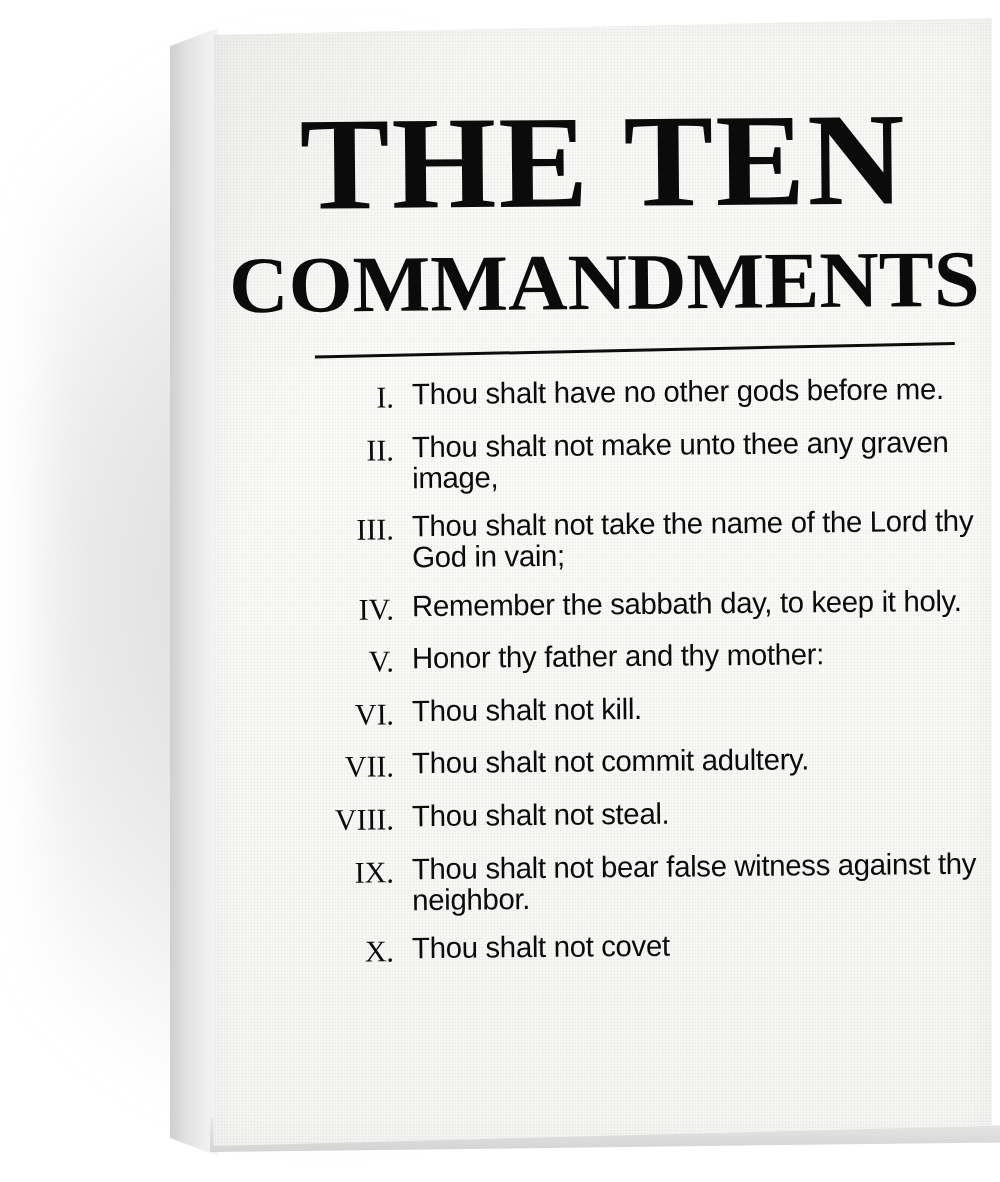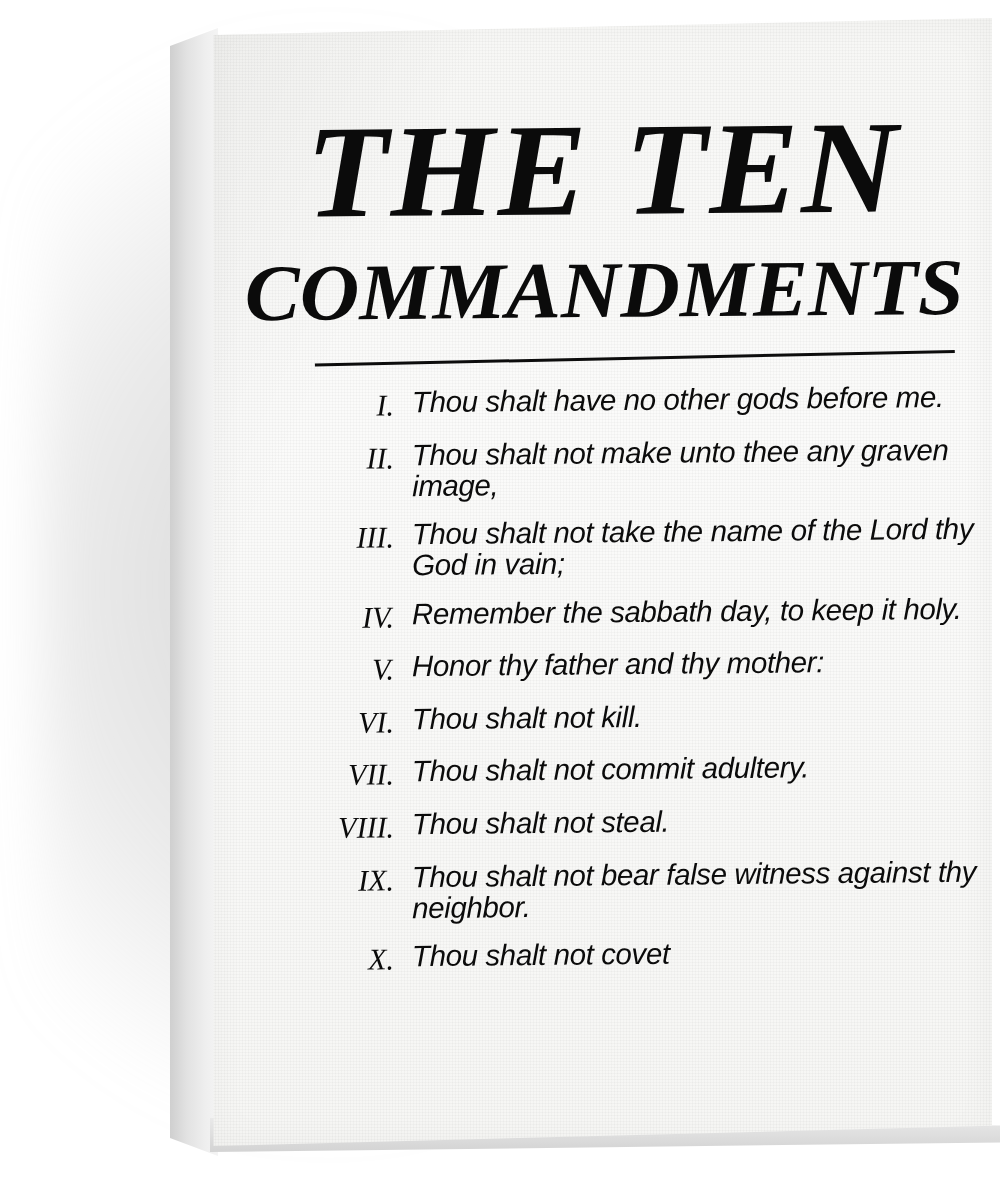--- a/index.html
+++ b/index.html
@@ -84,25 +84,24 @@
     background-image:
       repeating-linear-gradient(0deg, rgba(0,0,0,0.022) 0px, rgba(0,0,0,0.022) 1px, rgba(255,255,255,0) 1px, rgba(255,255,255,0) 3px),
       repeating-linear-gradient(90deg, rgba(0,0,0,0.022) 0px, rgba(0,0,0,0.022) 1px, rgba(255,255,255,0) 1px, rgba(255,255,255,0) 3px);
     pointer-events: none;
   }
 
   
   .print {
     position: absolute;
     left: 0;
-    top: 14px;
+    top: 6px;
     width: 780px;
     height: 1128px;
     color: #0b0b0b;
-    font-style: italic;
   }
 
   .title-line1 {
     position: absolute;
     left: 0;
     right: 0;
     top: 72px;
     text-align: center;
     font-family: "Liberation Serif", serif;
     font-weight: 700;

